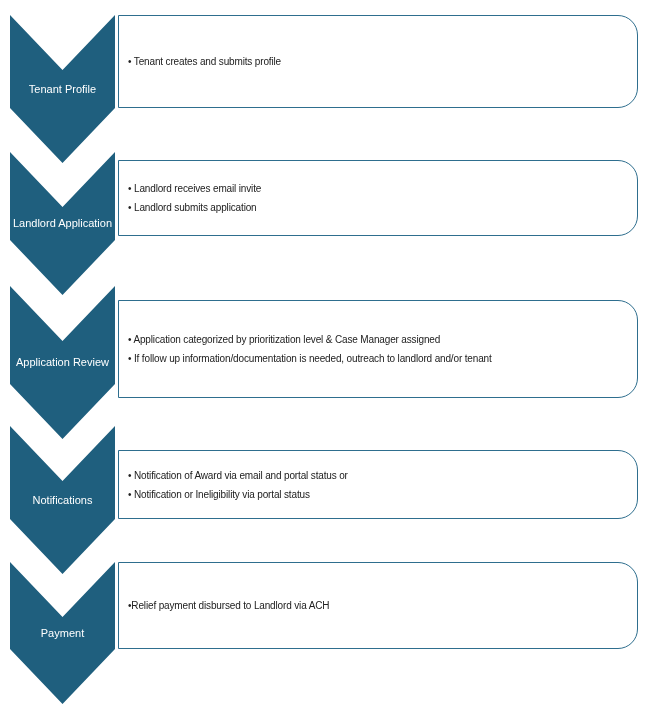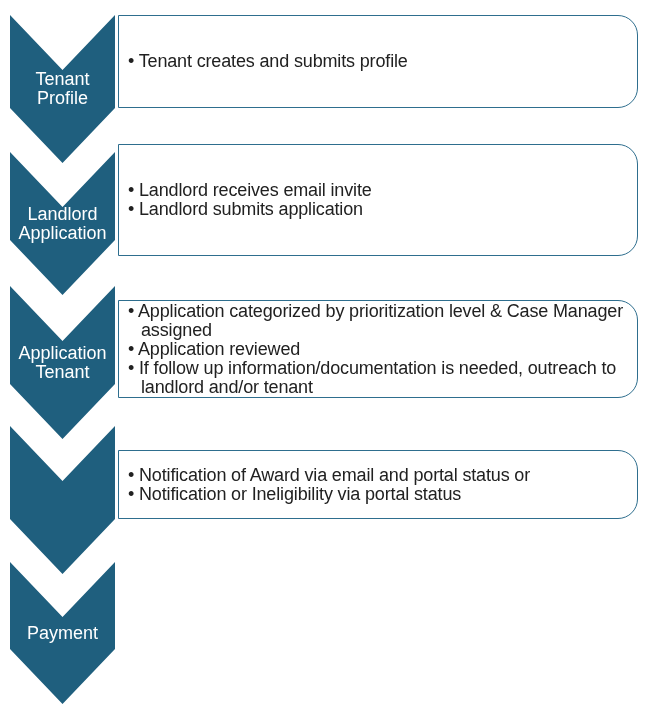--- a/index.html
+++ b/index.html
@@ -25,41 +25,41 @@
   }
   .stage-label {
     position: absolute;
     left: 10px;
     width: 105px;
     display: flex;
     align-items: center;
     justify-content: center;
     text-align: center;
     color: var(--label-color, #FFFFFF);
-    font-size: 18px;
+    font-size: 11px;
     line-height: 19px;
     pointer-events: none;
   }
   .stage-box {
     position: absolute;
     left: 118px;
     width: 520px;
     box-sizing: border-box;
     border: 1.4px solid var(--border-color, #2E6E8E);
     border-radius: 0 20px 20px 0;
     display: flex;
     align-items: center;
     background: #ffffff;
   }
   ul.bullets {
     list-style: none;
     margin: 0;
     padding: 0 10px 0 9px;
     color: var(--text-color, #212121);
-    font-size: 18px;
+    font-size: 10px;
     line-height: 19px;
     letter-spacing: -0.15px;
   }
   ul.bullets li {
     padding-left: 13px;
     text-indent: -13px;
   }
 </style>
 </head>
 <body>
@@ -73,47 +73,52 @@
   <div class="stage-box" style="top:15px;height:93px">
     <ul class="bullets">
         <li>• Tenant creates and submits profile</li>
       </ul>
   </div>
 
   <svg class="stage-chevron" style="top:152px" width="105" height="143" viewBox="0 0 105 143">
     <polygon points="0,0 52.5,55 105,0 105,88 52.5,143 0,88"></polygon>
   </svg>
   <div class="stage-label" style="top:152px;height:143px">Landlord Application</div>
-  <div class="stage-box" style="top:144px;height:112px">
+  <div class="stage-box" style="top:160px;height:76px">
     <ul class="bullets">
         <li>• Landlord receives email invite</li>
         <li>• Landlord submits application</li>
       </ul>
   </div>
 
   <svg class="stage-chevron" style="top:286px" width="105" height="153" viewBox="0 0 105 153">
     <polygon points="0,0 52.5,55 105,0 105,98 52.5,153 0,98"></polygon>
   </svg>
-  <div class="stage-label" style="top:286px;height:153px">Application Tenant</div>
+  <div class="stage-label" style="top:286px;height:153px">Application Review</div>
   <div class="stage-box" style="top:300px;height:98px">
     <ul class="bullets">
         <li>• Application categorized by prioritization level &amp; Case Manager assigned</li>
-        <li>• Application reviewed</li>
         <li>• If follow up information/documentation is needed, outreach to landlord and/or tenant</li>
       </ul>
   </div>
 
   <svg class="stage-chevron" style="top:426px" width="105" height="148" viewBox="0 0 105 148">
     <polygon points="0,0 52.5,55 105,0 105,93 52.5,148 0,93"></polygon>
   </svg>
+  <div class="stage-label" style="top:426px;height:148px">Notifications</div>
   <div class="stage-box" style="top:450px;height:69px">
     <ul class="bullets">
         <li>• Notification of Award via email and portal status or</li>
         <li>• Notification or Ineligibility via portal status</li>
       </ul>
   </div>
 
   <svg class="stage-chevron" style="top:562px" width="105" height="142" viewBox="0 0 105 142">
     <polygon points="0,0 52.5,55 105,0 105,87 52.5,142 0,87"></polygon>
   </svg>
   <div class="stage-label" style="top:562px;height:142px">Payment</div>
+  <div class="stage-box" style="top:562px;height:87px">
+    <ul class="bullets">
+        <li>•Relief payment disbursed to Landlord via ACH</li>
+      </ul>
+  </div>
 
 </div>
 
 </body></html>

